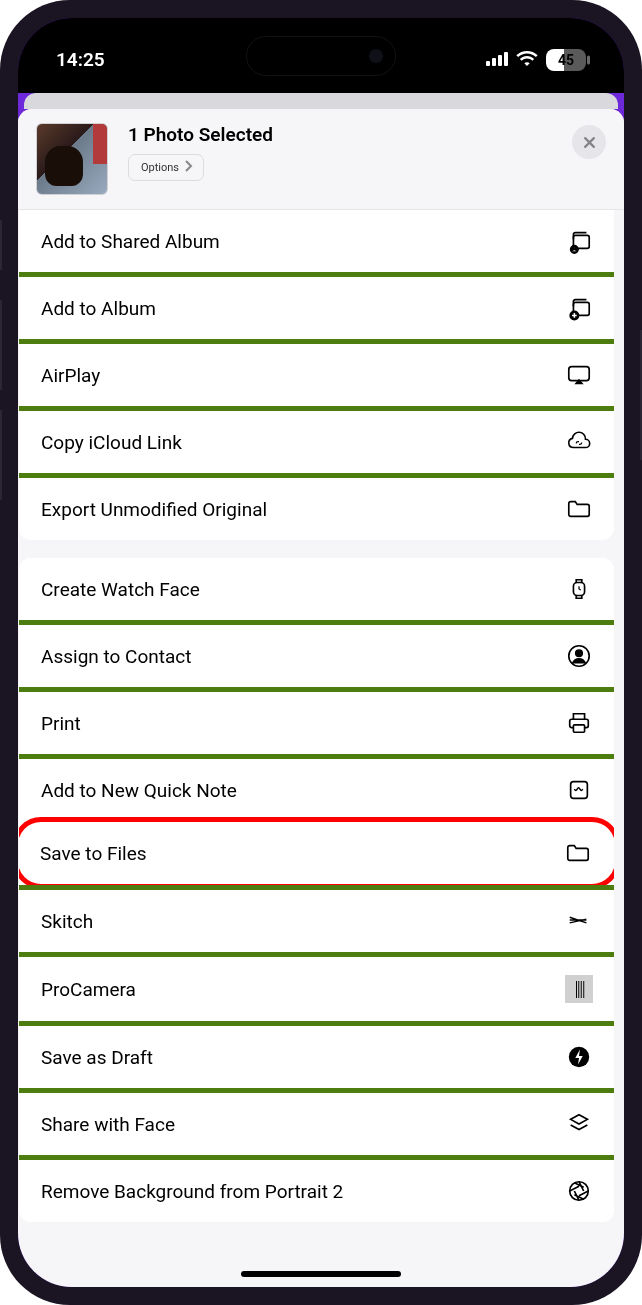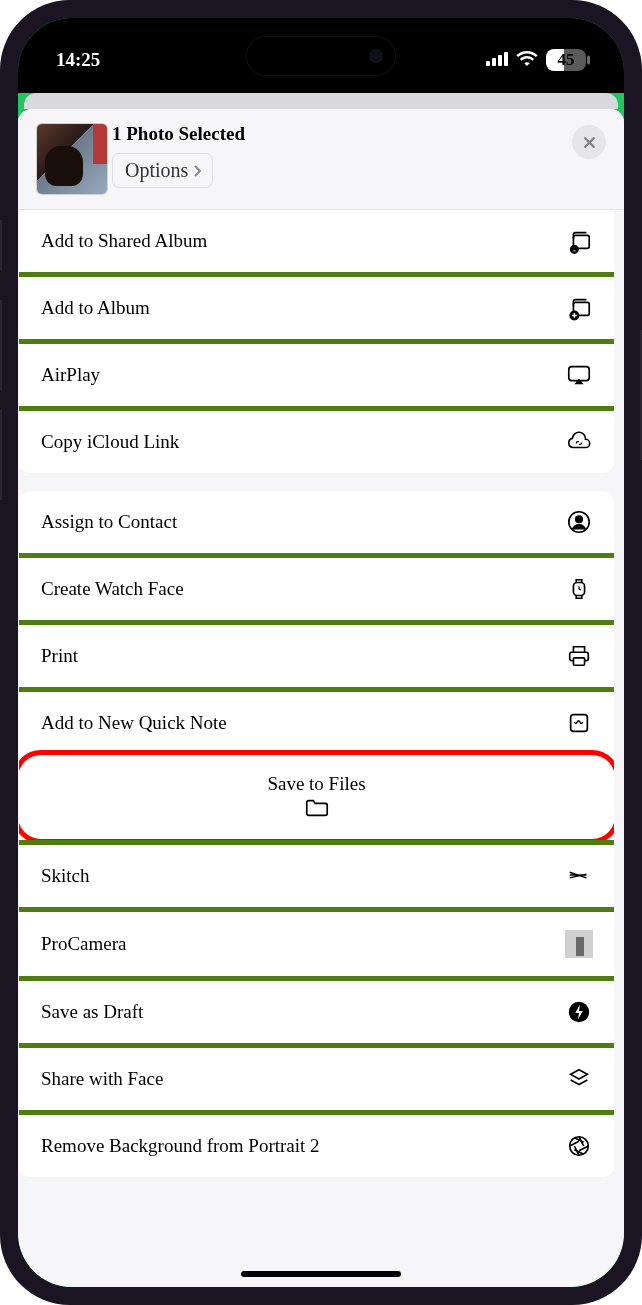--- a/index.html
+++ b/index.html
@@ -49,25 +49,24 @@
       right: -4px;
       top: 330px;
       width: 6px;
       height: 130px;
       background: #2b2633;
       border-radius: 0 3px 3px 0;
     }
     .screen {
       width: 100%;
       height: 100%;
-      background: #22c55e;
+      background: #6d28d9;
       border-radius: 54px;
       overflow: hidden;
       position: relative;
-      font-family: Liberation Serif, serif;
     }
     .notch-area {
       height: 75px;
       background: #000;
       color: #fff;
       display: flex;
       align-items: center;
       justify-content: space-between;
       padding: 0 38px;
       font-size: 19px;
@@ -93,21 +92,21 @@
       border-radius:50%;
       background:#101018;
       transform:translateY(-50%);
     }
     .status-left { display: flex; align-items: center; gap: 6px; padding-top:8px;}
     .status-right { display: flex; align-items: center; gap: 8px; padding-top:8px;}
     .battery-pill{
       display:inline-flex;align-items:center;justify-content:center;
       width:40px;height:22px;border-radius:8px;
       background:linear-gradient(to right,#fff 0%,#fff 45%, #5a5a5a 45%, #5a5a5a 100%);
-      color:#000;font-size:17px;font-weight:700;
+      color:#000;font-size:14px;font-weight:700;
       position:relative;
     }
     .battery-pill::after{content:"";position:absolute;right:-4px;top:50%;width:3px;height:9px;background:#6a6a6a;border-radius:2px;transform:translateY(-50%);}    
 
     .bg-strip{
       height:16px;
       background:#d9d9dd;
       margin:0 6px;
       border-radius: 12px 12px 0 0;
     }
@@ -115,21 +114,21 @@
       background:#f6f6f8;
       border-radius: 14px 14px 0 0;
       height: calc(100% - 91px);
       overflow:hidden;
       position:relative;
     }
     .sheet-header{
       display:flex;
       align-items:flex-start;
       padding:14px 18px 14px 18px;
-      gap:4px;
+      gap:20px;
       border-bottom:1px solid #e5e5e8;
       background:#f6f6f8;
     }
     .thumb{
       width:72px;height:72px;border-radius:6px;
       background:linear-gradient(135deg,#5a3a2a 0%, #2a1a1a 40%, #6a7a8a 40%, #9aaabf 100%);
       border:1px solid #d0d0d5;
       flex-shrink:0;
       position:relative;
       overflow:hidden;
@@ -146,21 +145,21 @@
       position:absolute;
       right:0;top:0;width:14px;height:40px;
       background:#b33a3a;
     }
     .header-text{flex:1;}
     .header-title{font-size:19px;font-weight:600;color:#000;margin-bottom:8px;}
     .options-chip{
       display:inline-flex;align-items:center;gap:4px;
       border:1px solid #dcdce0;border-radius:7px;
       padding:5px 10px 5px 12px;
-      font-size:20px;color:#333;
+      font-size:11px;color:#333;
       background:#fff0;
     }
     .close-btn{
       width:34px;height:34px;border-radius:50%;
       background:#e6e6ea;
       display:flex;align-items:center;justify-content:center;
       color:#838388;font-size:18px;font-weight:400;
       flex-shrink:0;
       margin-top:2px;
     }
@@ -193,21 +192,20 @@
     }
     .group .row:first-child{border-top:none;}
     .icon-slot{width:30px;display:flex;justify-content:center;}
     .icon-slot svg{width:26px;height:26px;}
 
     .highlight{
       border:5px solid #ff0000;
       border-radius:28px;
       margin:-4px -6px;
       padding:18px 22px;
-      flex-direction:column;
     }
 
     .home-indicator{
       position:absolute;
       bottom:10px;left:50%;transform:translateX(-50%);
       width:160px;height:6px;background:#000;border-radius:4px;
     }
 
     .procam-icon{
       width:28px;height:28px;background:#d0d0d0;
@@ -313,44 +311,52 @@
           </div>
           <div class="row">
             <span>Copy iCloud Link</span>
             <span class="icon-slot">
               <svg viewBox="0 0 28 28" fill="none" stroke="#000" stroke-width="1.7">
                   <path d="M21 20H8a5 5 0 01-1-9.9A7 7 0 0121 11a4.5 4.5 0 010 9z"></path>
                   <path d="M11 15.5a2 2 0 012-2h1M17 14.5a2 2 0 01-2 2h-1" stroke-width="1.3"></path>
                 </svg>
             </span>
           </div>
+          <div class="row">
+            <span>Export Unmodified Original</span>
+            <span class="icon-slot">
+              <svg viewBox="0 0 28 28" fill="none" stroke="#000" stroke-width="1.8">
+                  <path d="M3 8a2 2 0 012-2h5l2 3h11a2 2 0 012 2v9a2 2 0 01-2 2H5a2 2 0 01-2-2V8z"></path>
+                </svg>
+            </span>
+          </div>
         </div>
 
         <div class="group">
+          <div class="row">
+            <span>Create Watch Face</span>
+            <span class="icon-slot">
+              <svg viewBox="0 0 28 28" fill="none" stroke="#000" stroke-width="1.8">
+                  <rect x="8" y="7" width="12" height="14" rx="4"></rect>
+                  <path d="M11 7V4h6v3M11 21v3h6v-3"></path>
+                  <path d="M14 11v3l2 1" stroke-width="1.3"></path>
+                </svg>
+            </span>
+          </div>
           <div class="row">
             <span>Assign to Contact</span>
             <span class="icon-slot">
               <svg viewBox="0 0 28 28" fill="none" stroke="#000" stroke-width="1.8">
                   <circle cx="14" cy="14" r="11"></circle>
                   <circle cx="14" cy="11" r="3.5" fill="#000"></circle>
                   <path d="M7 22c1.5-3.5 4-5 7-5s5.5 1.5 7 5" fill="#000"></path>
                 </svg>
             </span>
           </div>
           <div class="row">
-            <span>Create Watch Face</span>
-            <span class="icon-slot">
-              <svg viewBox="0 0 28 28" fill="none" stroke="#000" stroke-width="1.8">
-                  <rect x="8" y="7" width="12" height="14" rx="4"></rect>
-                  <path d="M11 7V4h6v3M11 21v3h6v-3"></path>
-                  <path d="M14 11v3l2 1" stroke-width="1.3"></path>
-                </svg>
-            </span>
-          </div>
-          <div class="row">
             <span>Print</span>
             <span class="icon-slot">
               <svg viewBox="0 0 28 28" fill="none" stroke="#000" stroke-width="1.8">
                   <path d="M8 10V4h12v6"></path>
                   <rect x="4" y="10" width="20" height="9" rx="2"></rect>
                   <rect x="8" y="16" width="12" height="8" rx="1" fill="#fff"></rect>
                 </svg>
             </span>
           </div>
           <div class="row">

